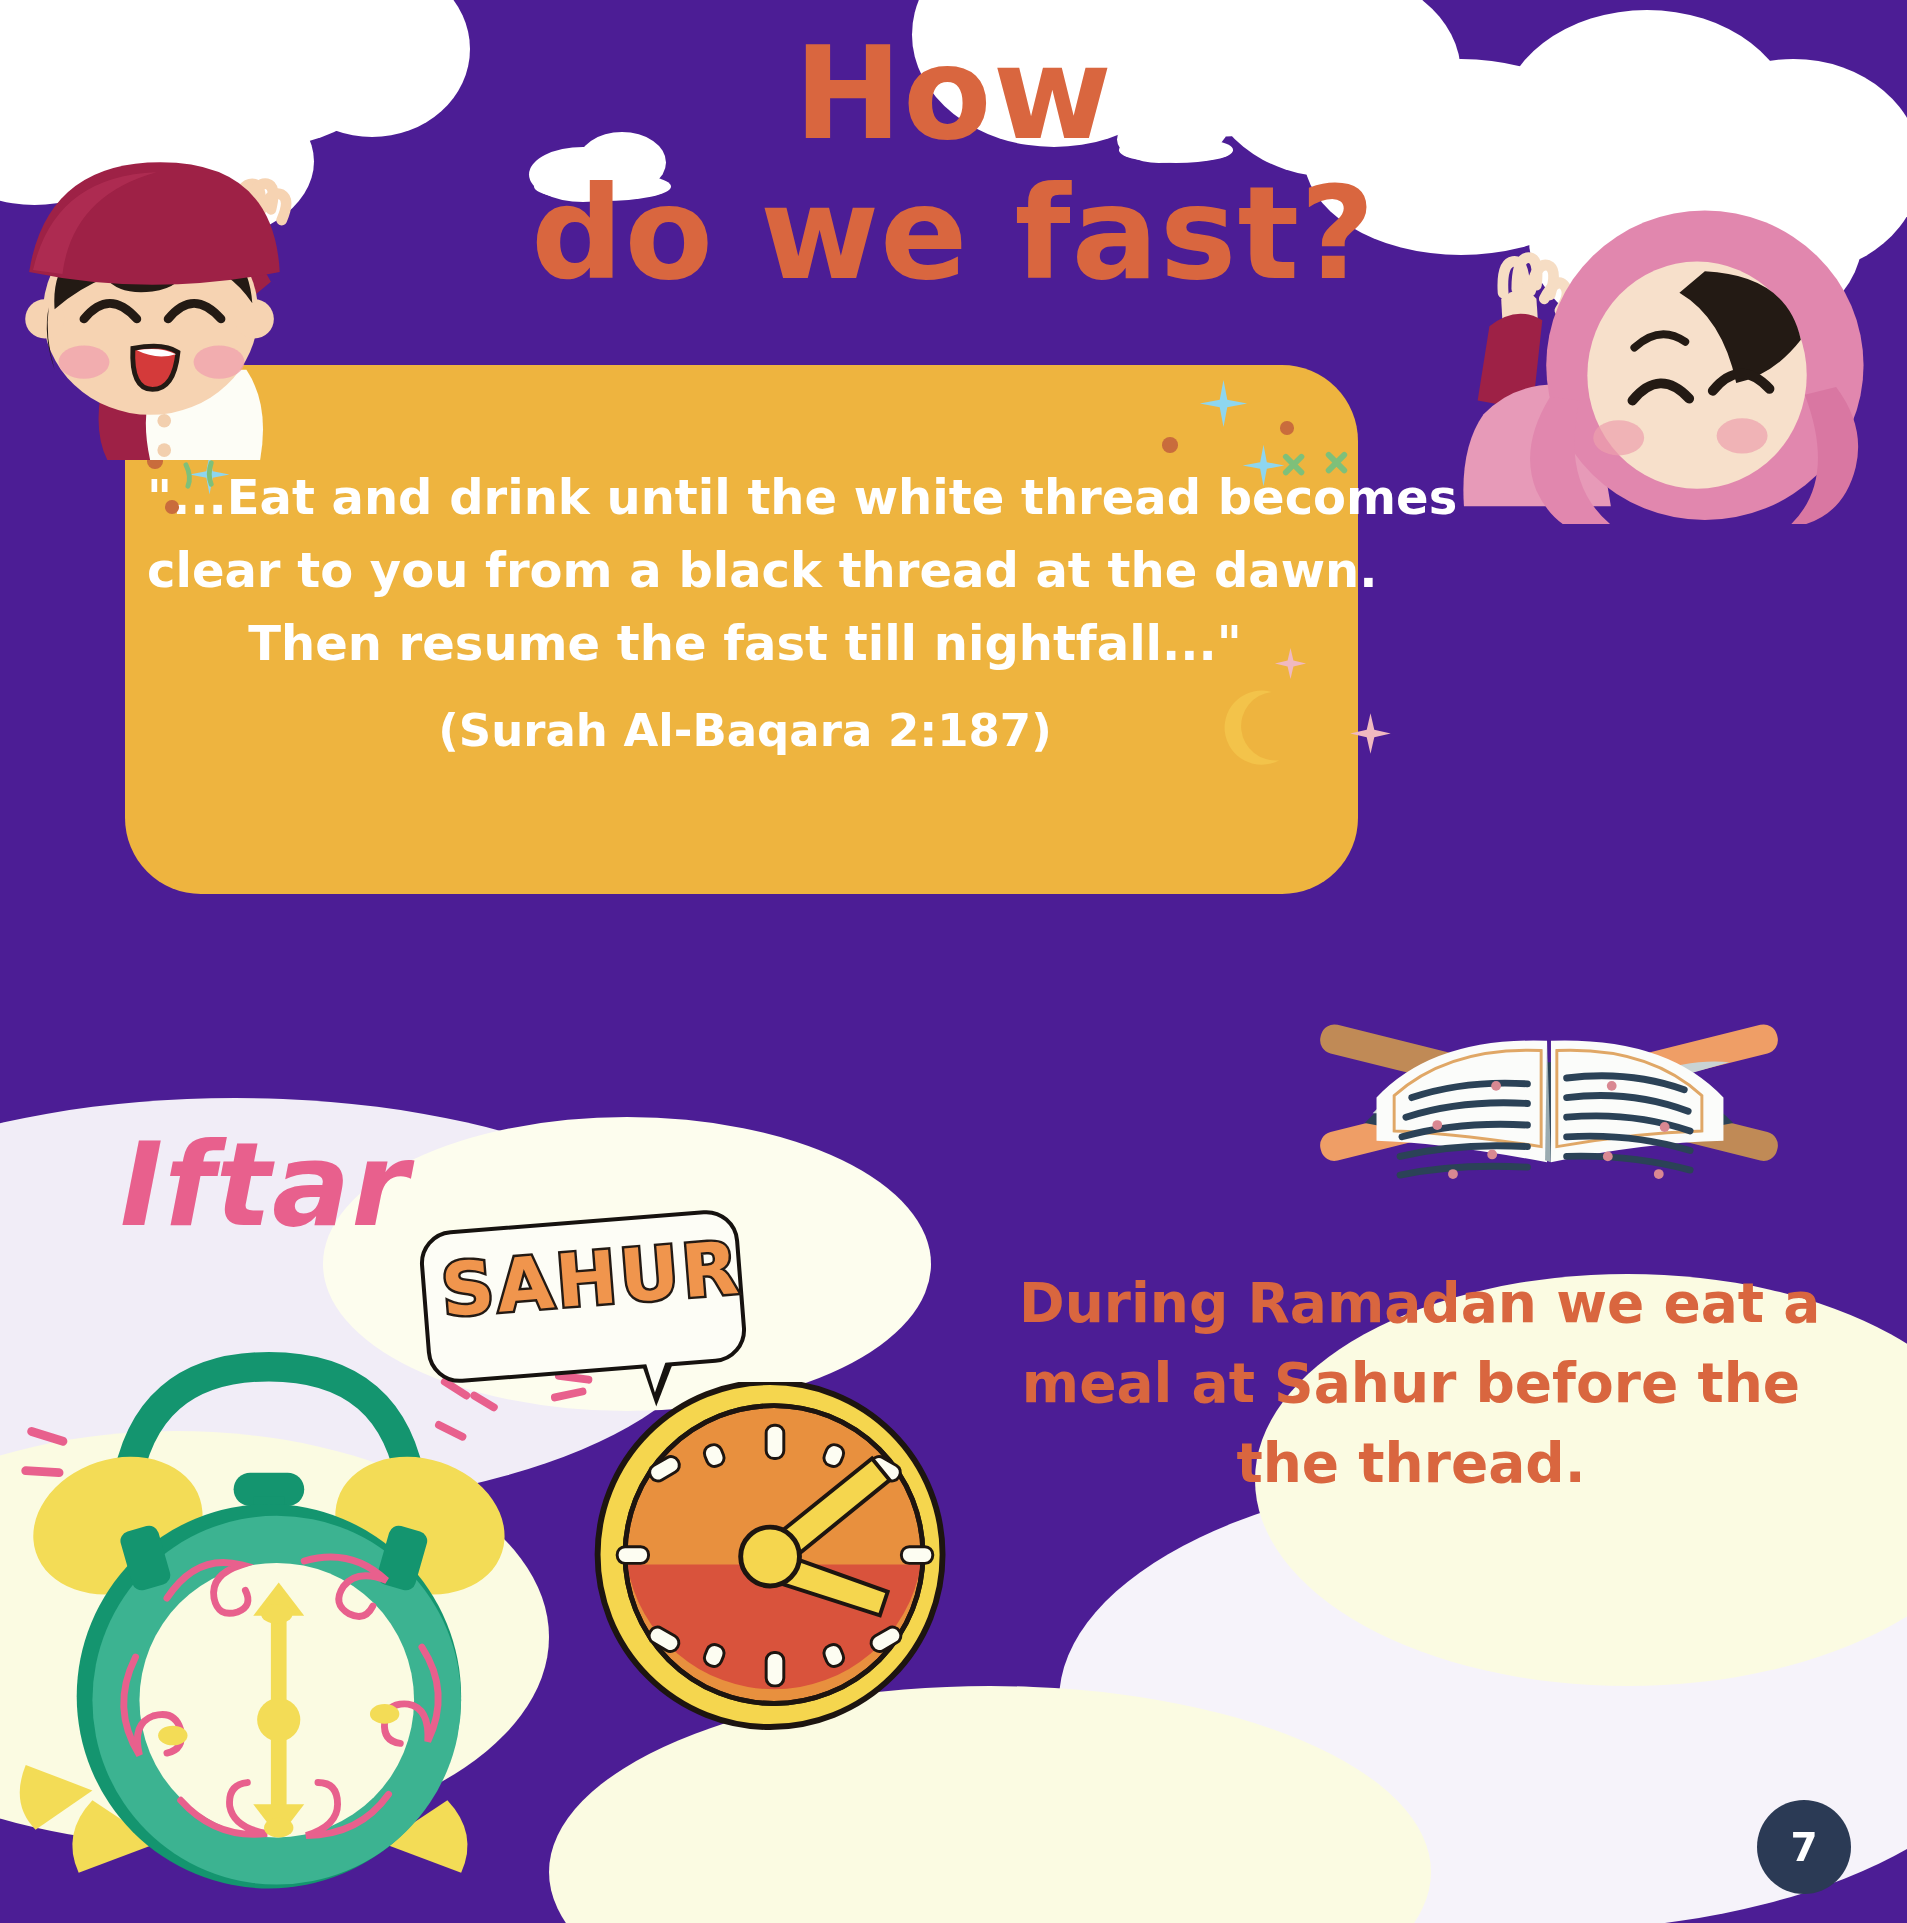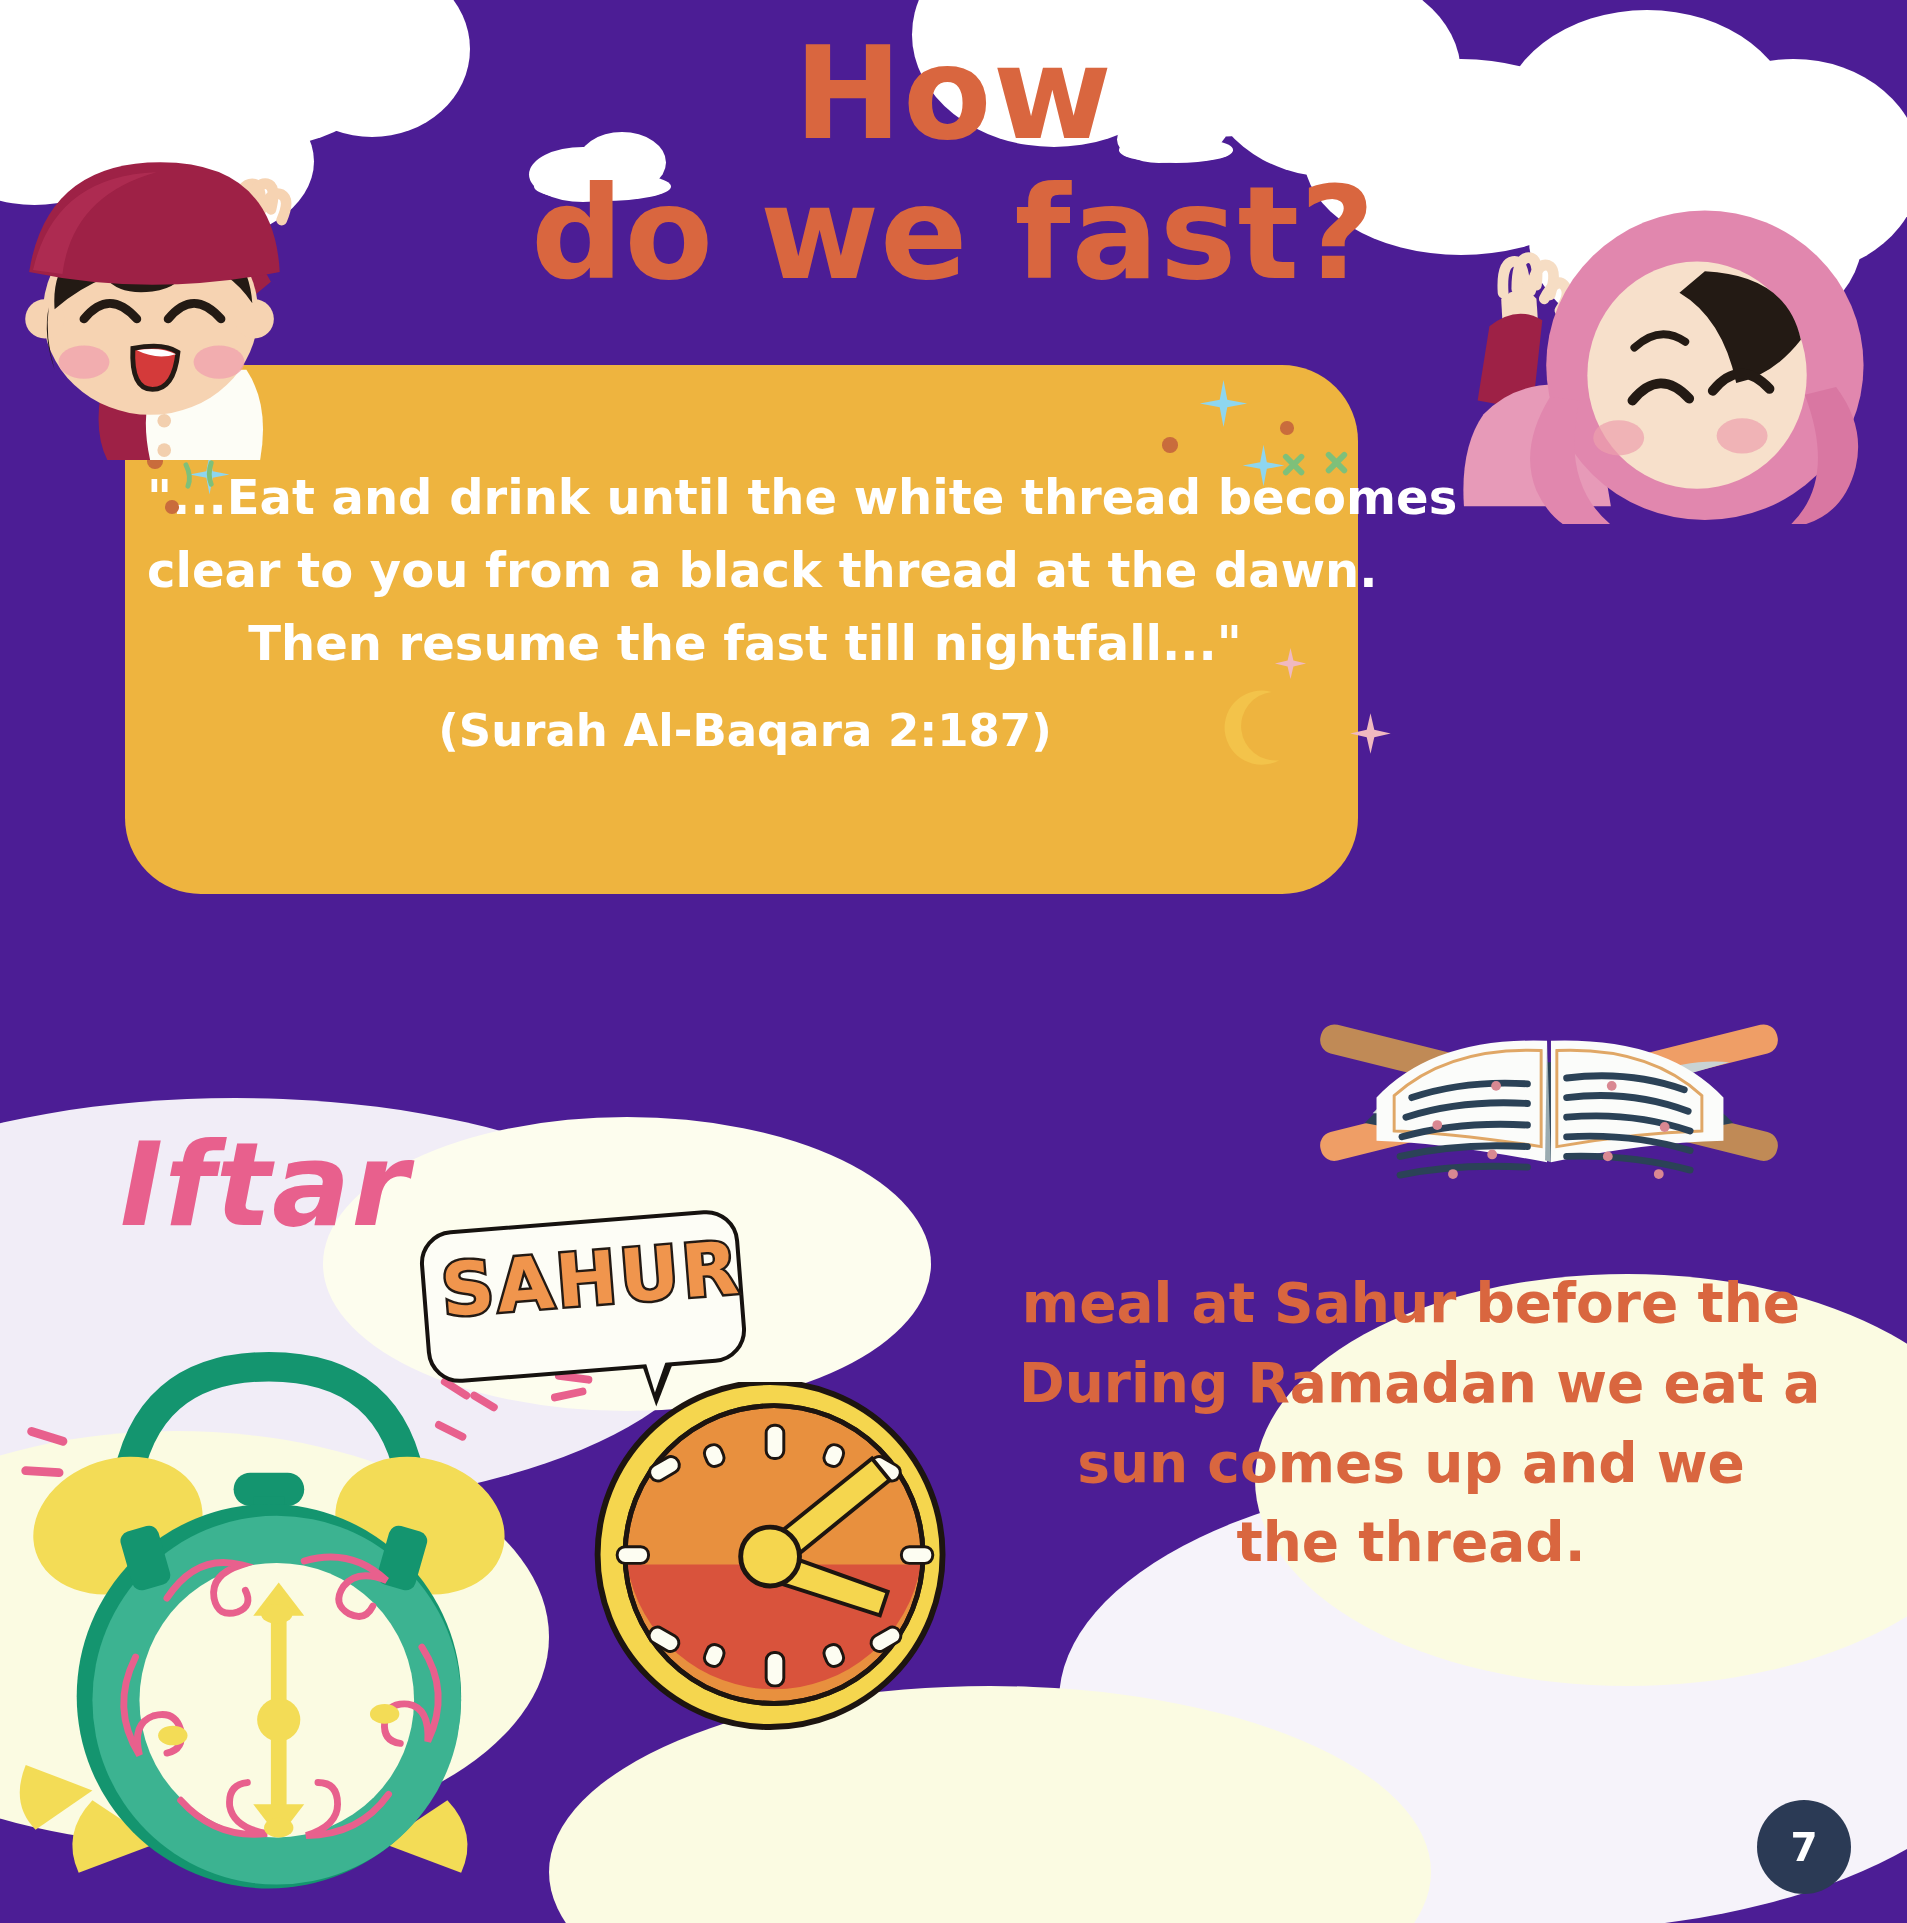--- a/index.html
+++ b/index.html
@@ -424,23 +424,22 @@
         <path d="M8 54 l24 12"></path>
     </g>
   </svg>
 
   <div class="bubble-tail"></div>
   <div class="bubble"></div>
   <div class="bubble-tail2"></div>
   <div class="sahur">SAHUR</div>
 
   <div class="body-text">
+    <span>During Ramadan we eat a</span>
     <span>meal at Sahur before the</span>
-    <span>During Ramadan we eat a</span>
-    <span>sun comes up and we</span>
     <span>the thread.</span>
   </div>
 
   <div class="page-badge">
     <span>7</span>
   </div>
 
 </div>
 
 

